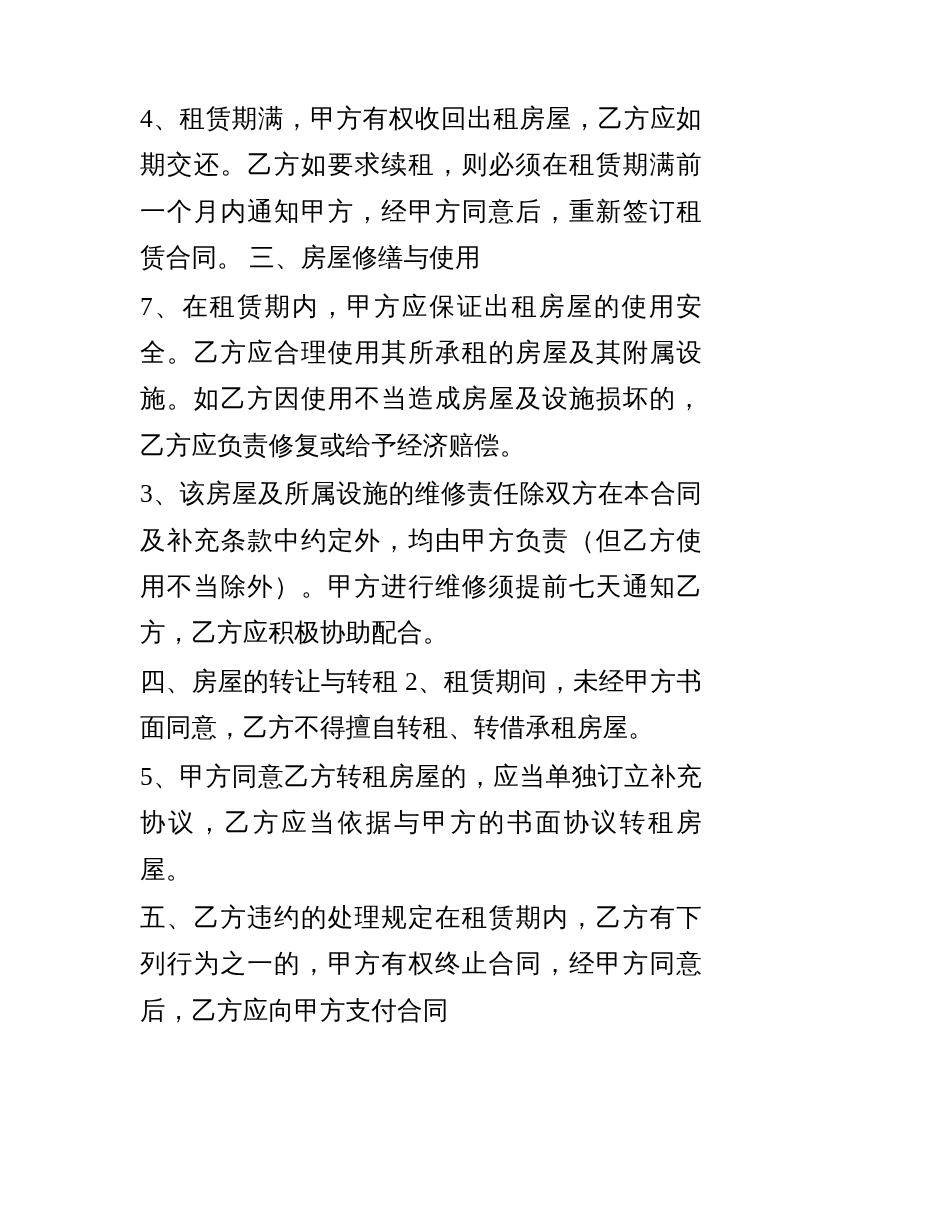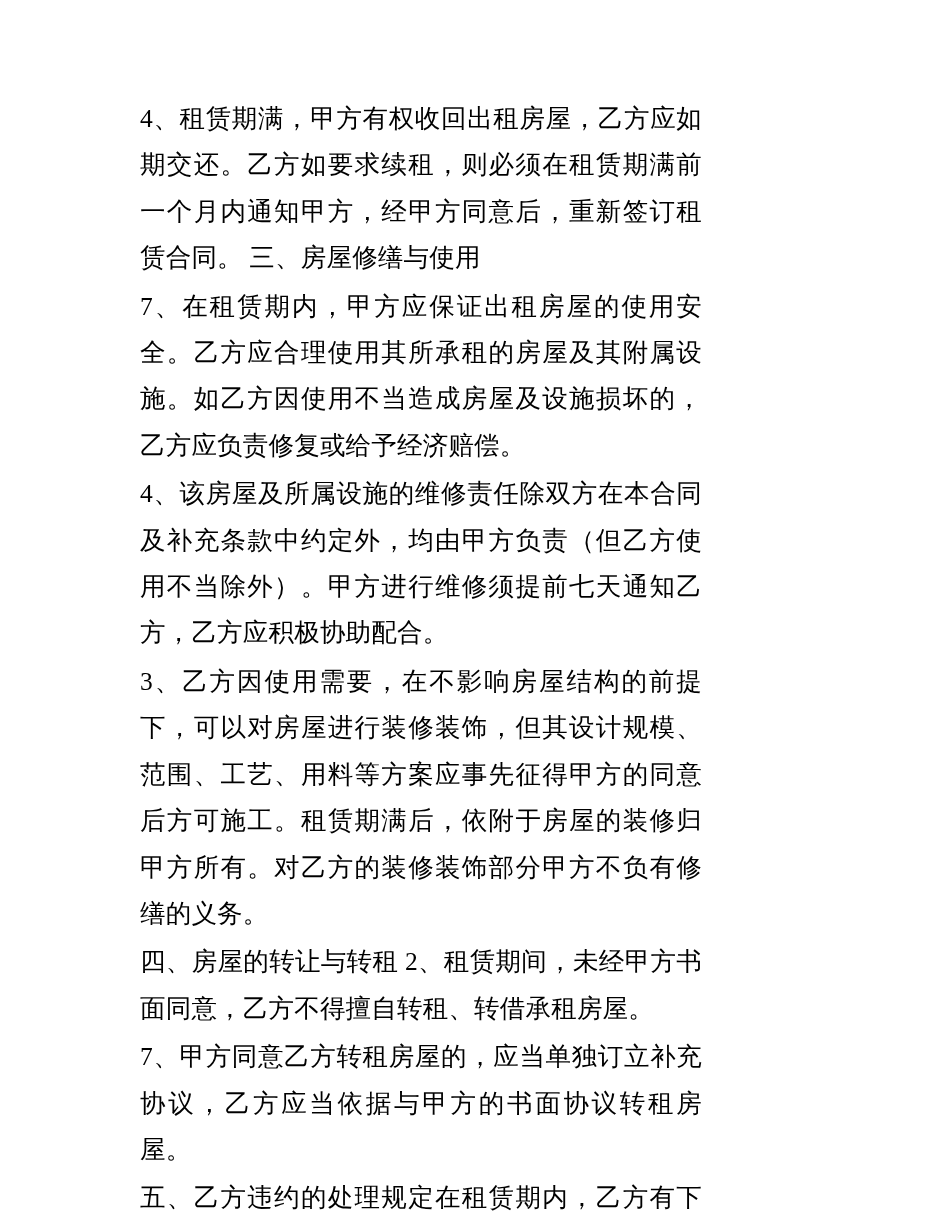--- a/index.html
+++ b/index.html
@@ -35,19 +35,18 @@
     white-space: normal;
   }
 </style>
 </head>
 <body>
 
 <div class="page">
   <div class="doc-body">
     <p class="para">4、租赁期满，甲方有权收回出租房屋，乙方应如期交还。乙方如要求续租，则必须在租赁期满前一个月内通知甲方，经甲方同意后，重新签订租赁合同。 三、房屋修缮与使用</p>
     <p class="para">7、在租赁期内，甲方应保证出租房屋的使用安全。乙方应合理使用其所承租的房屋及其附属设施。如乙方因使用不当造成房屋及设施损坏的，乙方应负责修复或给予经济赔偿。</p>
-    <p class="para">4、该房屋及所属设施的维修责任除双方在本合同及补充条款中约定外，均由甲方负责（但乙方使用不当除外）。甲方进行维修须提前七天通知乙方，乙方应积极协助配合。</p>
-    <p class="para">3、乙方因使用需要，在不影响房屋结构的前提下，可以对房屋进行装修装饰，但其设计规模、范围、工艺、用料等方案应事先征得甲方的同意后方可施工。租赁期满后，依附于房屋的装修归甲方所有。对乙方的装修装饰部分甲方不负有修缮的义务。</p>
+    <p class="para">3、该房屋及所属设施的维修责任除双方在本合同及补充条款中约定外，均由甲方负责（但乙方使用不当除外）。甲方进行维修须提前七天通知乙方，乙方应积极协助配合。</p>
     <p class="para">四、房屋的转让与转租 2、租赁期间，未经甲方书面同意，乙方不得擅自转租、转借承租房屋。</p>
-    <p class="para">7、甲方同意乙方转租房屋的，应当单独订立补充协议，乙方应当依据与甲方的书面协议转租房屋。</p>
+    <p class="para">5、甲方同意乙方转租房屋的，应当单独订立补充协议，乙方应当依据与甲方的书面协议转租房屋。</p>
     <p class="para">五、乙方违约的处理规定在租赁期内，乙方有下列行为之一的，甲方有权终止合同，经甲方同意后，乙方应向甲方支付合同</p>
   </div>
 </div>
 
 </body></html>

